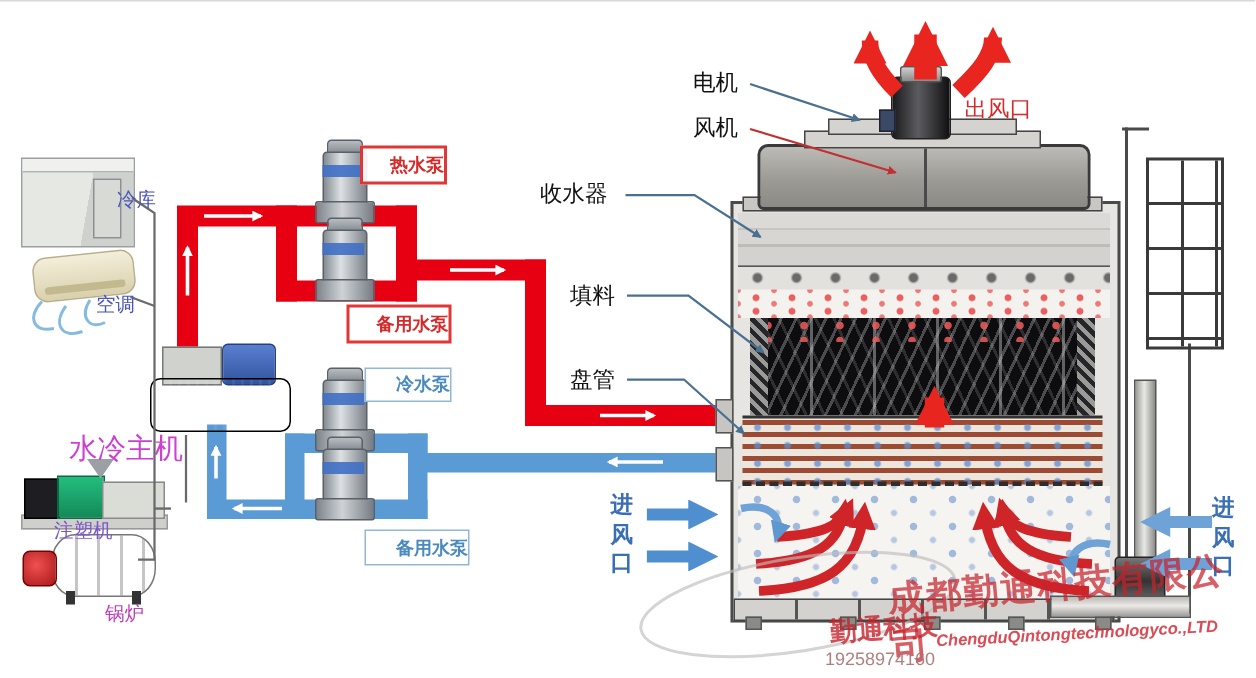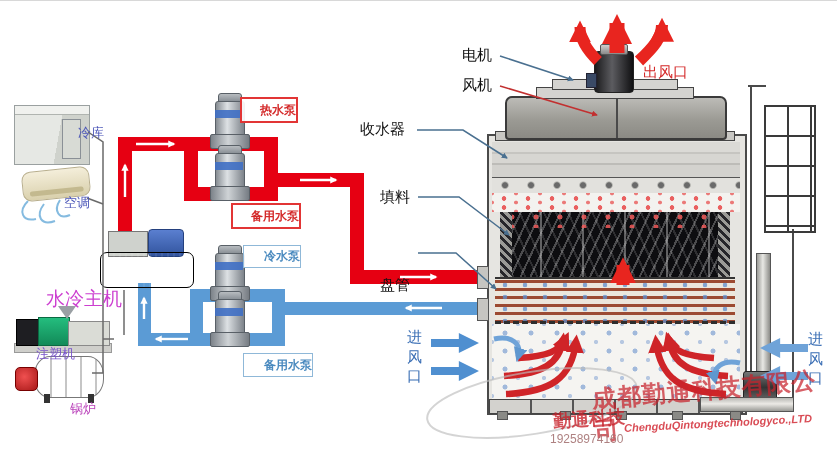--- a/index.html
+++ b/index.html
@@ -14,21 +14,21 @@
   .pump{position:absolute;width:38px;height:58px;z-index:6;}
   .p-cap{position:absolute;left:8px;top:0;width:22px;height:9px;background:linear-gradient(#b8bcc0,#7e858c);border:1px solid #596067;border-radius:3px;}
   .p-body{position:absolute;left:5px;top:8px;width:28px;height:36px;background:linear-gradient(90deg,#868c92,#dde1e4 40%,#7d838a);border:1px solid #596067;border-radius:3px;}
   .p-band{position:absolute;left:5px;top:17px;width:28px;height:8px;background:#3f6fc4;opacity:.9;}
   .p-flange{position:absolute;left:0;bottom:2px;width:38px;height:13px;background:linear-gradient(90deg,#7d838a,#cfd3d6 45%,#767c83);border:1px solid #596067;border-radius:2px;}
   
   .plabel{position:absolute;display:flex;align-items:center;justify-content:flex-end;background:rgba(255,255,255,.92);font-weight:bold;font-size:12px;z-index:7;}
   .plabel.hot{border:2px solid #e23535;color:#d42a2a;}
   .plabel.cold{border:1.5px solid #8fb8d8;color:#4a8abf;}
   .lbl{position:absolute;font-weight:normal;z-index:9;white-space:nowrap;}
-  .vlbl{position:absolute;font-weight:normal;z-index:9;width:17px;line-height:1.3;word-break:break-all;color:#3b6fb5;font-size:15px;}
+  .vlbl{position:absolute;font-weight:bold;z-index:9;width:17px;line-height:1.3;word-break:break-all;color:#3b6fb5;font-size:15px;}
   
   .t{position:absolute;z-index:2;}
   #casing{left:487px;top:133px;width:256px;height:277px;background:#e6e5e1;border:2px solid #4a4a4a;z-index:1;}
   #collector{left:492px;top:141px;width:248px;height:35px;
      background:linear-gradient(180deg,#dbdad6 0 28%,#c6c5c1 28% 33%,#d7d6d2 33% 60%,#bdbcb8 60% 65%,#d3d2ce 65% 100%);
      border-bottom:1.5px solid #555;}
   #nozzles{left:492px;top:176px;width:248px;height:16px;background:#e2e1dd;
      background-image:radial-gradient(circle at 50% 45%, #6a6a6a 2.5px, #a8a8a4 3.2px, transparent 4.2px);
      background-size:26px 16px;border-top:1.5px solid #555;border-bottom:1px solid #777;}
   #spray{left:492px;top:192px;width:248px;height:19px;background:#f3f2ef;
@@ -313,21 +313,21 @@
     </div>
   <div class="plabel cold" style="left:243px;top:352px;width:68px;height:22px;">
       <span>备用水泵</span>
     </div>
 
   <div class="lbl" style="left:462px;top:45px;color:#111;font-size:15px;">电机</div>
   <div class="lbl" style="left:462px;top:75px;color:#111;font-size:15px;">风机</div>
   <div class="lbl" style="left:643px;top:62px;color:#d42a2a;font-size:15px;">出风口</div>
   <div class="lbl" style="left:360px;top:119px;color:#111;font-size:15px;">收水器</div>
   <div class="lbl" style="left:380px;top:187px;color:#111;font-size:15px;">填料</div>
-  <div class="lbl" style="left:380px;top:243px;color:#111;font-size:15px;margin-top:32px;">盘管</div>
+  <div class="lbl" style="left:380px;top:243px;color:#111;font-size:15px;">盘管</div>
 
   <div class="vlbl" style="left:407px;top:326px;">进风口</div>
   <div class="vlbl" style="left:808px;top:328px;">进风口</div>
 
 
   <div class="wm" id="wm-cn">成都勤通科技有限公司</div>
   <div class="wm" id="wm-brand">勤通科技</div>
   <div class="wm" id="wm-en">ChengduQintongtechnologyco.,LTD</div>
   <div class="wm" id="wm-phone">19258974160</div>
 

